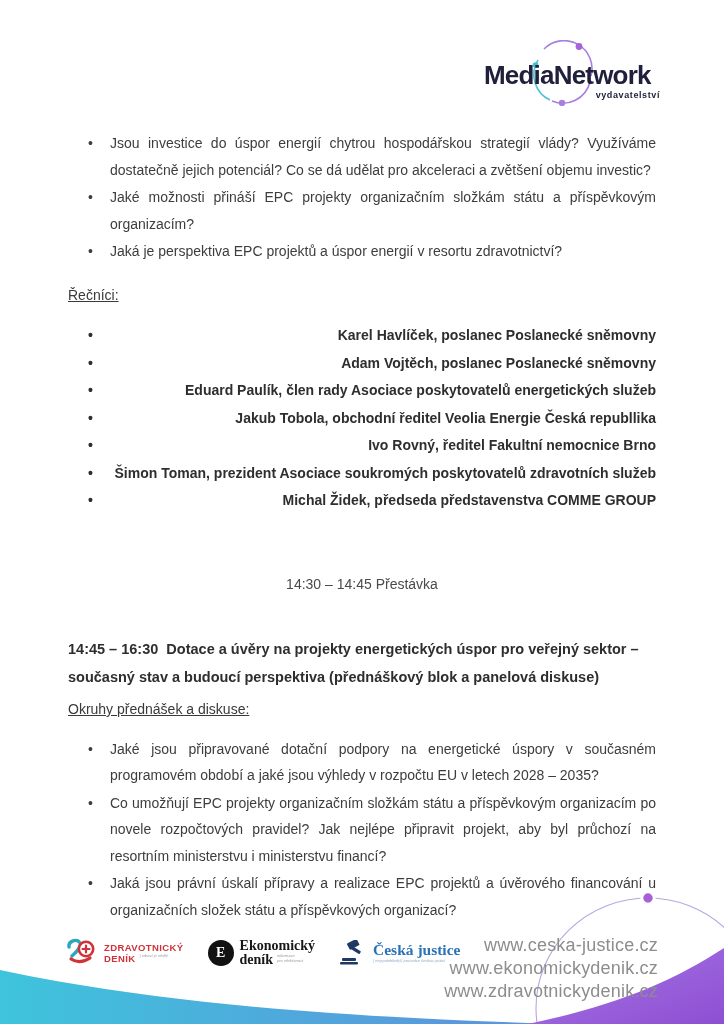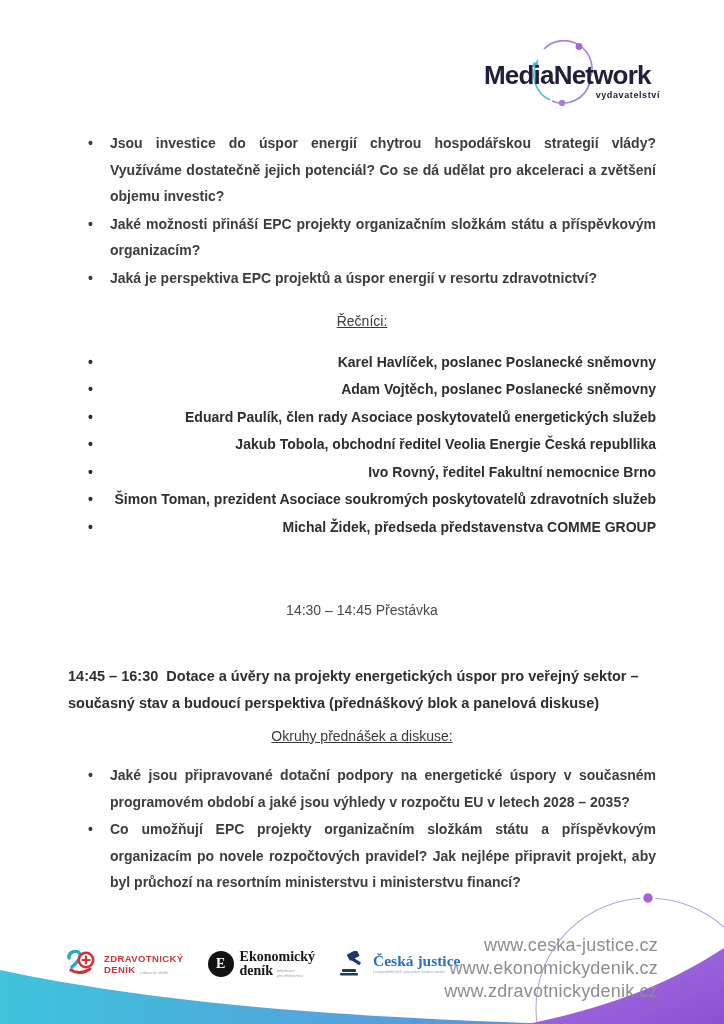--- a/index.html
+++ b/index.html
@@ -14,40 +14,40 @@
   .contact{position:absolute;left:68px;top:52px;font-size:11.5px;color:#6b6b6b;line-height:22px;letter-spacing:.2px;}
   .contact b{color:#3a3a3a;font-weight:700;margin-right:4px;}
   .logo{position:absolute;right:62px;top:46px;width:178px;height:62px;text-align:center;}
   .logo .arc{position:absolute;left:46px;top:-6px;z-index:0;}
   .logo .name{position:absolute;left:0;top:14px;z-index:1;font-size:26px;font-weight:800;letter-spacing:-.8px;color:#20203c;white-space:nowrap;}
   .logo .tagline{position:absolute;right:2px;top:44px;z-index:1;font-size:9px;font-weight:600;letter-spacing:.6px;color:#23233f;}
 
   
   .content{position:absolute;left:68px;right:68px;top:130px;font-size:14px;line-height:26.5px;}
   ul.blist{list-style:none;margin:0;padding:0;text-align:justify;}
-  ul.blist li{position:relative;padding-left:42px;margin:0 0 1px 0;font-weight:bold;}
+  ul.blist li{position:relative;padding-left:42px;margin:0 0 1px 0;}
   ul.blist li::before{content:"\2022";position:absolute;left:20px;top:0;}
   ul.blist.bold li{font-weight:700;color:#2e2e2e;line-height:25.5px;margin-bottom:2px;text-align:right;}
 
-  .u{text-decoration:underline;text-align:center;}
+  .u{text-decoration:underline;}
   .speakers-heading{margin-top:17px;color:#3a3a3a;}
   .speakers{margin-top:15px !important;}
   .break-line{margin-top:57px;text-align:center;color:#4a4a4a;}
   .session2-title{margin-top:39px;font-weight:700;color:#2e2e2e;font-size:14.5px;line-height:27.5px;}
   .okruhy{margin-top:5px;color:#3a3a3a;}
   .list2{margin-top:13px !important;}
 
   
   .footer{position:absolute;left:0;right:0;bottom:0;height:170px;}
   .footer svg.decor{position:absolute;inset:0;z-index:0;}
-  .logos{position:absolute;left:64px;top:84px;z-index:1;display:flex;align-items:center;gap:24px;margin-top:11px;}
+  .logos{position:absolute;left:64px;top:84px;z-index:1;display:flex;align-items:center;gap:24px;}
   .plogo{display:flex;align-items:center;gap:6px;}
   .plogo .txt{display:flex;flex-direction:column;justify-content:center;}
   .zd-line{font-size:9.5px;font-weight:800;letter-spacing:.4px;color:#cf3339;line-height:11px;white-space:nowrap;}
-  .zd-row{display:flex;align-items:flex-end;gap:4px;}
+  .zd-row{display:flex;align-items:flex-start;gap:4px;}
   .tiny{font-size:4px;color:#9a9a9a;font-style:italic;white-space:nowrap;line-height:5px;}
   .ek-circle{width:26px;height:26px;border-radius:50%;background:#121212;color:#fff;display:flex;align-items:center;justify-content:center;
     font-family:"Liberation Serif", serif;font-size:14px;font-weight:700;}
   .ek-line{font-family:"Liberation Serif", serif;font-size:14px;font-weight:700;color:#161616;line-height:14px;white-space:nowrap;}
   .cj-name{font-family:"Liberation Serif", serif;font-size:15.5px;font-weight:700;color:#2a72b8;line-height:16px;white-space:nowrap;}
   .cj-tag{font-size:4px;color:#8fa6c4;font-style:italic;white-space:nowrap;line-height:6px;}
   .urls{position:absolute;right:66px;top:80px;z-index:1;text-align:right;font-size:18px;color:#8d8d8d;line-height:23px;letter-spacing:.2px;}
   .urls div{cursor:pointer;}
 </style>
 </head>
@@ -91,20 +91,21 @@
 
     <div class="break-line">14:30 – 14:45 Přestávka</div>
 
     <div class="session2-title">14:45 – 16:30&nbsp; Dotace a úvěry na projekty energetických úspor pro veřejný sektor – současný stav a budoucí perspektiva (přednáškový blok a panelová diskuse)</div>
 
     <div class="okruhy u">Okruhy přednášek a diskuse:</div>
 
     <ul class="blist list2">
       <li>Jaké jsou připravované dotační podpory na energetické úspory v&nbsp;současném programovém období a jaké jsou výhledy v rozpočtu EU v letech 2028 – 2035?</li>
       <li>Co umožňují EPC projekty organizačním složkám státu a&nbsp;příspěvkovým organizacím po novele rozpočtových pravidel? Jak nejlépe připravit projekt, aby byl průchozí na resortním ministerstvu i ministerstvu financí?</li>
+      <li>Jaká jsou právní úskalí přípravy a realizace EPC projektů a úvěrového financování u organizačních složek státu a příspěvkových organizací?</li>
     </ul>
 
   </div>
 
   <div class="footer">
 
     <svg class="decor" width="724" height="170" viewBox="0 0 724 170">
       <defs>
         <linearGradient id="tealGrad" x1="0" y1="0" x2="1" y2="0">
           <stop offset="0" stop-color="#3ec4dc"></stop>

